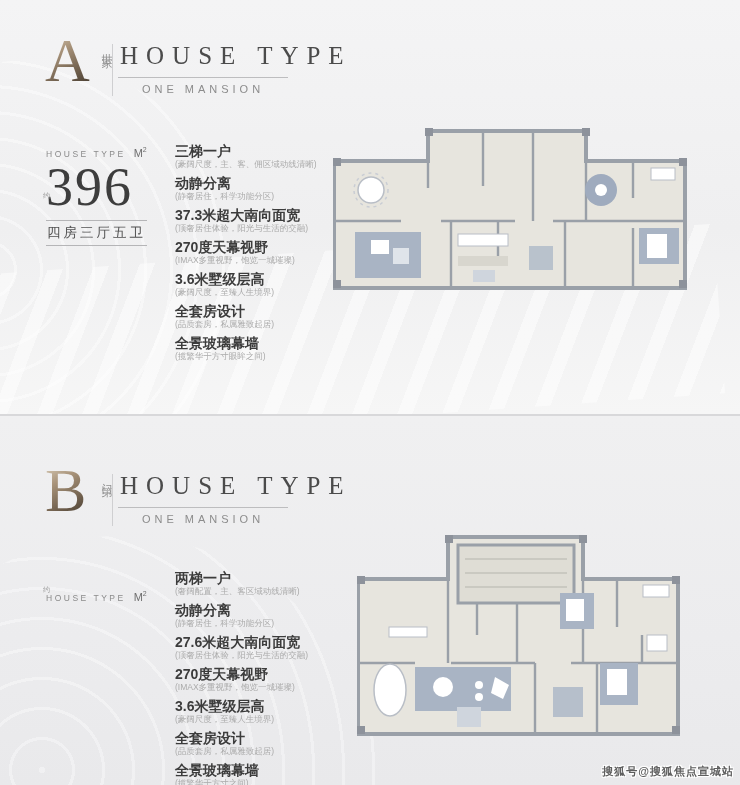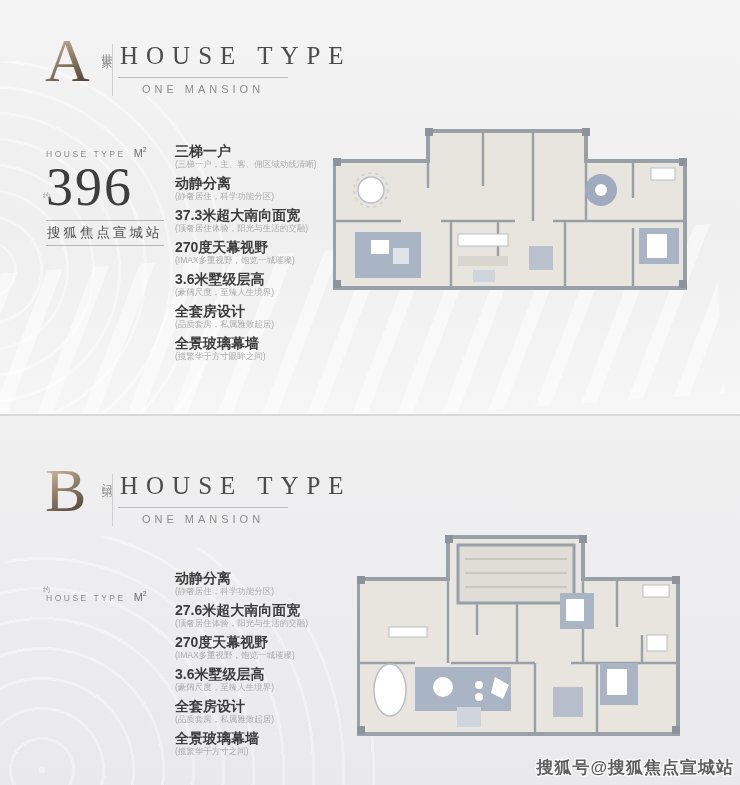--- a/index.html
+++ b/index.html
@@ -71,21 +71,21 @@
   .feat{margin:0 0 7px 0;}
   .feat-title{margin:0;font-size:14px;line-height:14px;font-weight:bold;color:#3c3c3c;white-space:nowrap;}
   .feat-caption{margin:1px 0 0 0;font-size:8.5px;line-height:10px;color:#ababab;white-space:nowrap;}
 
   
   .plan{position:absolute;}
 
   
   .watermark{
     position:absolute;right:6px;bottom:6px;
-    font-size:17px;font-weight:bold;letter-spacing:1px;color:#5e5e5e;white-space:nowrap;
+    font-size:11px;font-weight:bold;letter-spacing:1px;color:#5e5e5e;white-space:nowrap;
     text-shadow:-1px -1px 0 #fff,1px -1px 0 #fff,-1px 1px 0 #fff,1px 1px 0 #fff,0 0 3px #fff;
   }
 </style>
 </head>
 <body>
 
 <div class="stage">
 
   <section class="sec sec-a">
     <div class="swirl swirl-a"></div>
@@ -100,28 +100,28 @@
 
     <div class="area" style="top:146px">
       <div class="area-label-row">
         <span>HOUSE TYPE</span><span class="m2"><span>M</span><sup>2</sup></span>
       </div>
       <div class="area-num">
         <span>396</span>
         <span class="approx">约</span>
       </div>
       <div class="rooms-box">
-        <div class="rooms">搜狐焦点宣城站</div>
+        <div class="rooms">四房三厅五卫</div>
       </div>
     </div>
 
     <ul class="features" style="top:144px">
       <li class="feat">
         <p class="feat-title">三梯一户</p>
-        <p class="feat-caption">(三梯一户，主、客、佣区域动线清晰)</p>
+        <p class="feat-caption">(豪阔尺度，主、客、佣区域动线清晰)</p>
       </li>
       <li class="feat">
         <p class="feat-title">动静分离</p>
         <p class="feat-caption">(静奢居住，科学功能分区)</p>
       </li>
       <li class="feat">
         <p class="feat-title">37.3米超大南向面宽</p>
         <p class="feat-caption">(顶奢居住体验，阳光与生活的交融)</p>
       </li>
       <li class="feat">
@@ -192,20 +192,24 @@
     <div class="area" style="top:174px">
       <div class="area-label-row">
         <span>HOUSE TYPE</span><span class="m2"><span>M</span><sup>2</sup></span>
       </div>
       <div class="area-num">
         <span class="approx">约</span>
       </div>
     </div>
 
     <ul class="features" style="top:155px">
+      <li class="feat">
+        <p class="feat-title">两梯一户</p>
+        <p class="feat-caption">(奢阔配置，主、客区域动线清晰)</p>
+      </li>
       <li class="feat">
         <p class="feat-title">动静分离</p>
         <p class="feat-caption">(静奢居住，科学功能分区)</p>
       </li>
       <li class="feat">
         <p class="feat-title">27.6米超大南向面宽</p>
         <p class="feat-caption">(顶奢居住体验，阳光与生活的交融)</p>
       </li>
       <li class="feat">
         <p class="feat-title">270度天幕视野</p>

